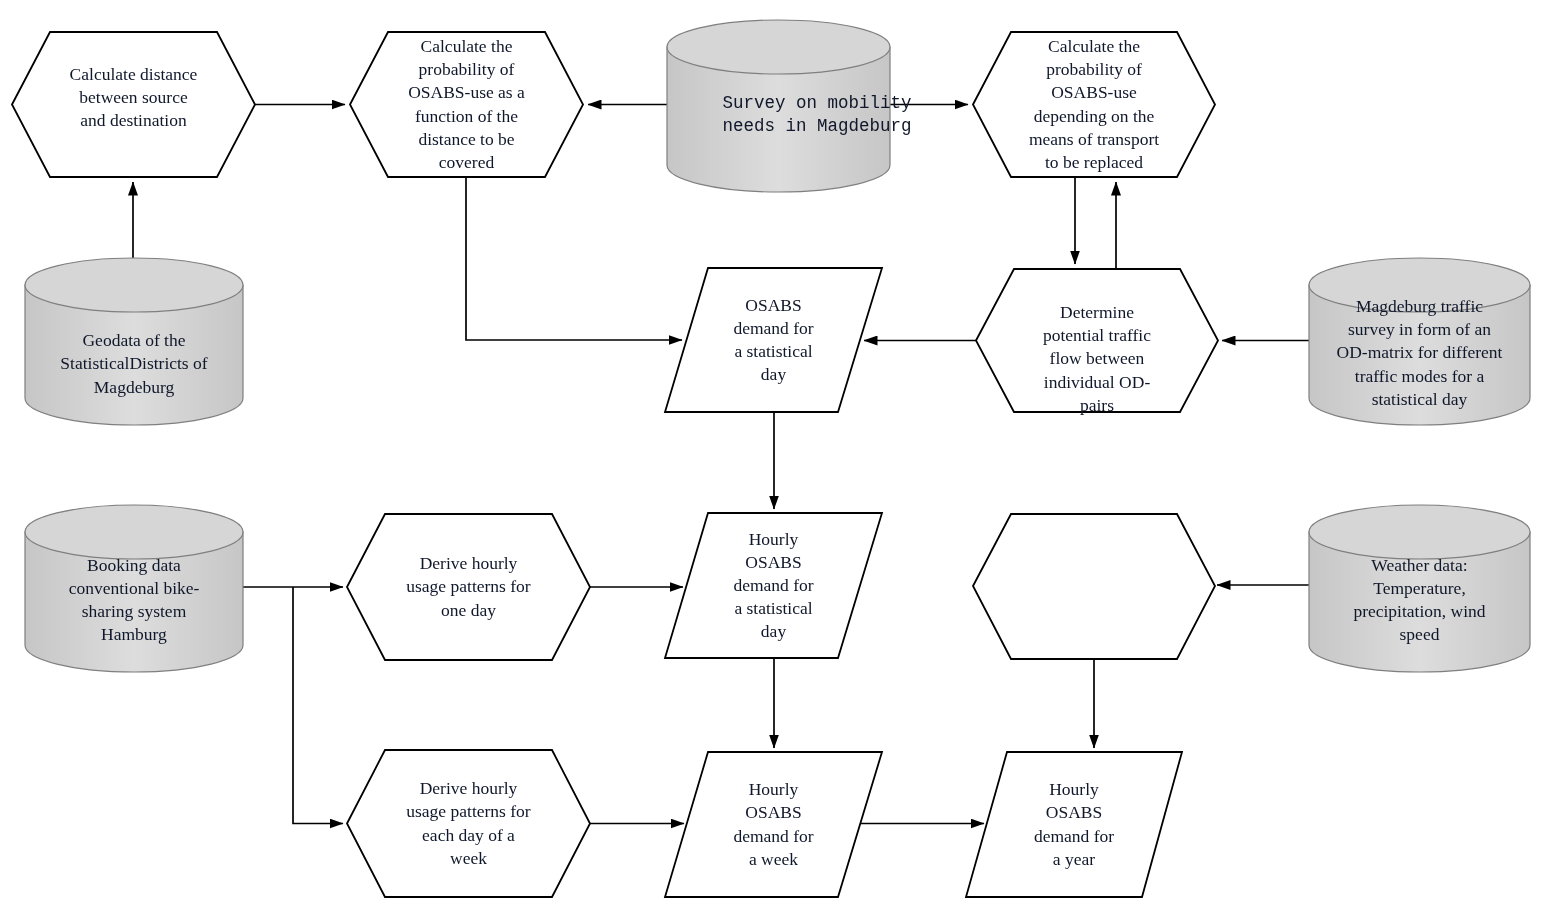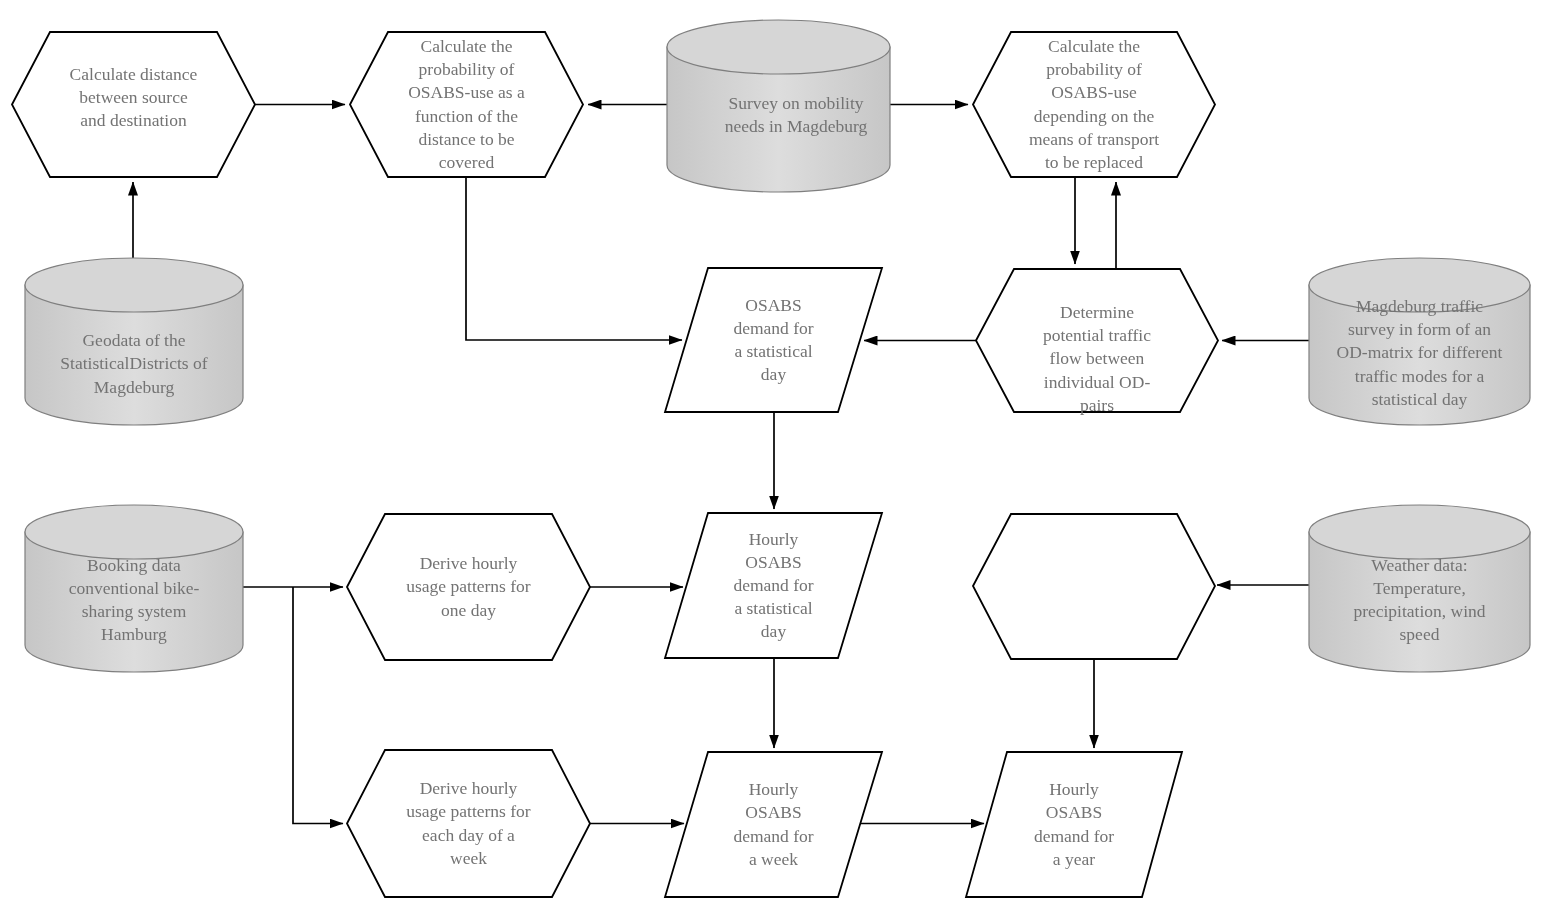--- a/index.html
+++ b/index.html
@@ -4,21 +4,21 @@
 <style>
   html,body{margin:0;padding:0;background:#ffffff;}
   #canvas{
     position:relative;width:1544px;height:920px;background:#ffffff;
     font-family:"Liberation Serif","DejaVu Serif",serif;overflow:hidden;
   }
   #diagram-svg{position:absolute;left:0;top:0;width:1544px;height:920px;}
   .label{
     position:absolute;display:flex;align-items:center;justify-content:center;
     text-align:center;white-space:pre-line;font-size:17.5px;line-height:1.32;
-    color:#737373;pointer-events:none;
+    color:#0f172a;pointer-events:none;
   }
   .shape{fill:#ffffff;stroke:#000000;stroke-width:1.8px;}
   .arrow{fill:none;stroke:#000000;stroke-width:1.7px;}
   .cyl-body{fill:url(#cylGrad);stroke:#7f7f7f;stroke-width:1.2px;}
   .cyl-lid{fill:#d6d6d6;stroke:#7f7f7f;stroke-width:1.2px;}
 </style>
 </head>
 <body>
 
 <div id="canvas">
@@ -91,21 +91,21 @@
 
   <div class="label" style="left:12px;top:32px;width:243px;height:131px;">Calculate distance
 between source
 and destination</div>
   <div class="label" style="left:350px;top:32px;width:233px;height:145px;">Calculate the
 probability of
 OSABS-use as a
 function of the
 distance to be
 covered</div>
-  <div class="label" style="left:667px;top:40px;width:258px;height:150px;">Survey on mobility
+  <div class="label" style="left:688px;top:40px;width:258px;height:150px;font-family:Liberation Mono, monospace;">Survey on mobility
 needs in Magdeburg</div>
   <div class="label" style="left:973px;top:32px;width:242px;height:145px;">Calculate the
 probability of
 OSABS-use
 depending on the
 means of transport
 to be replaced</div>
   <div class="label" style="left:25px;top:289px;width:218px;height:150px;">Geodata of the
 StatisticalDistricts of
 Magdeburg</div>

